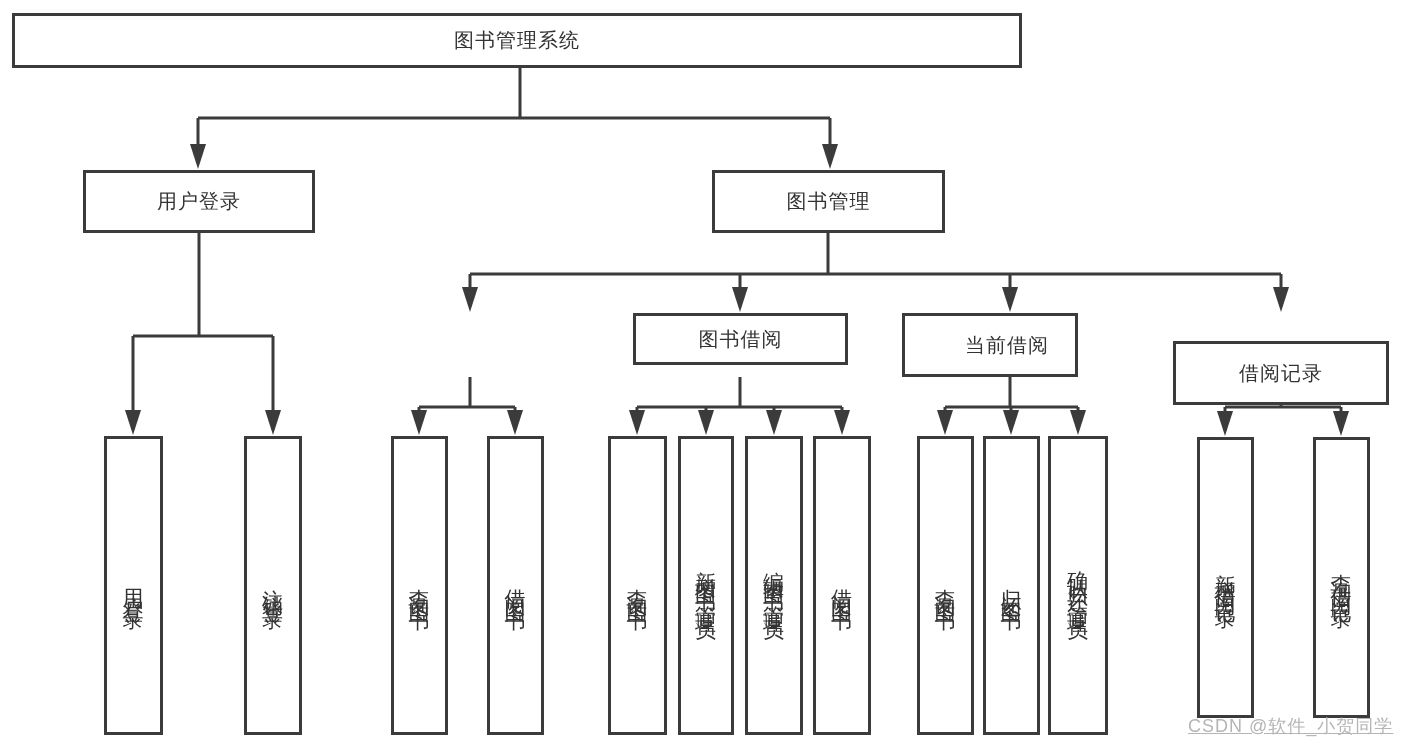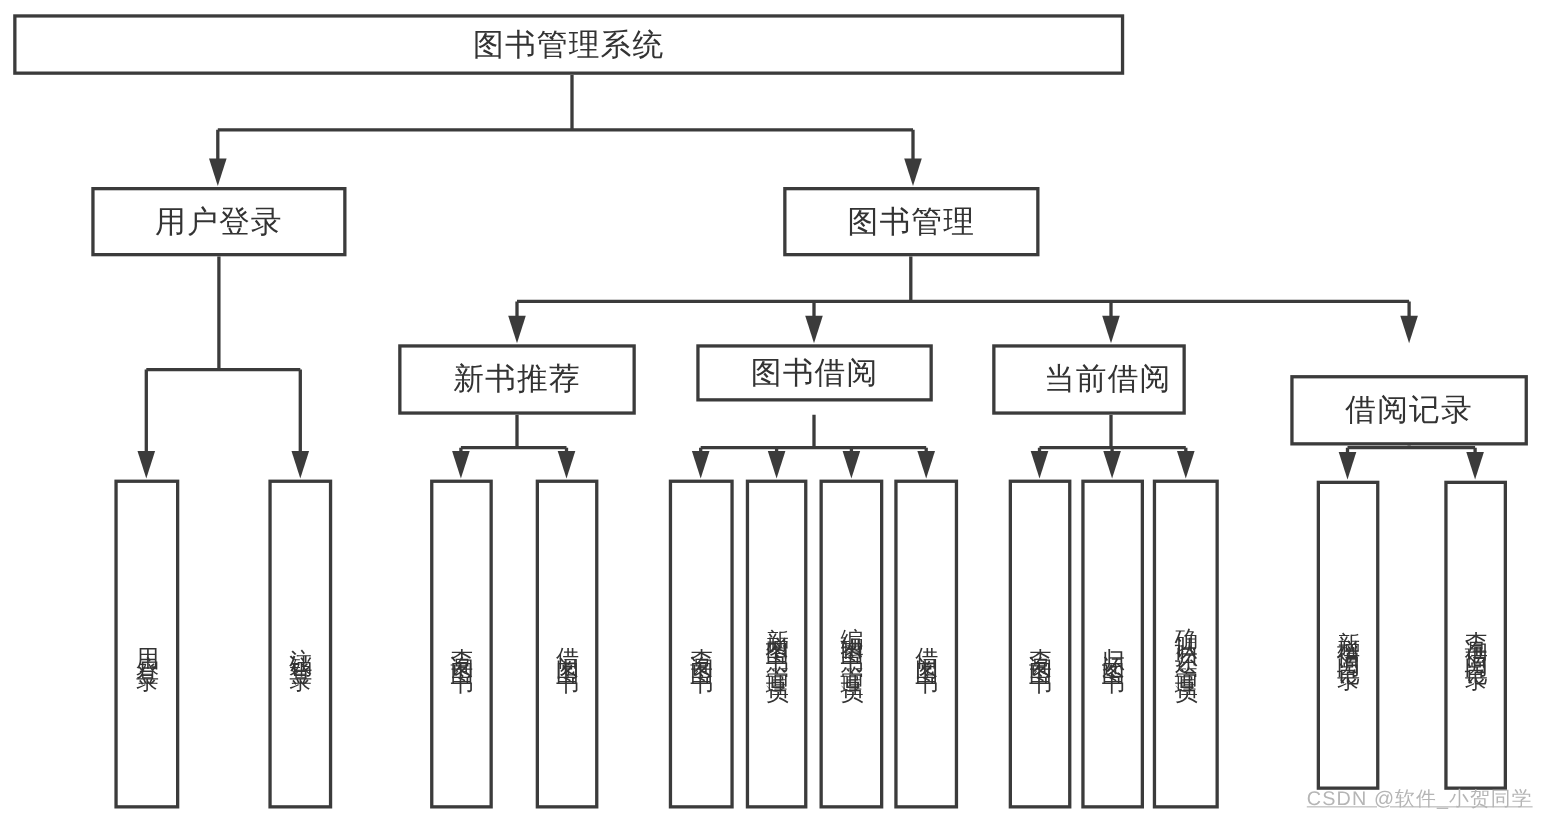--- a/index.html
+++ b/index.html
@@ -42,21 +42,21 @@
     box-sizing:border-box;
     background:var(--box-fill);
     border:3px solid var(--line);
     display:flex;
     align-items:center;
     justify-content:center;
     color:var(--text);
     z-index:2;
   }
   .node.h span{
-    font-size:28px;
+    font-size:20px;
     letter-spacing:1px;
     white-space:nowrap;
   }
   .node.v span{
     writing-mode:vertical-rl;
     text-orientation:mixed;
     font-size:21px;
     letter-spacing:7px;
     line-height:1.1;
     white-space:nowrap;
@@ -132,23 +132,20 @@
     <span>图书管理系统</span>
   </div>
 
   <div class="node h" style="left:83px;top:170px;width:232px;height:63px;">
     <span>用户登录</span>
   </div>
   <div class="node h" style="left:712px;top:170px;width:233px;height:63px;">
     <span>图书管理</span>
   </div>
 
-  <div class="node h" style="left:362px;top:313px;width:216px;height:64px;">
-    <span>新书推荐</span>
-  </div>
   <div class="node h" style="left:633px;top:313px;width:215px;height:52px;">
     <span>图书借阅</span>
   </div>
   <div class="node h" style="left:902px;top:313px;width:176px;height:64px;padding-left:34px;">
     <span>当前借阅</span>
   </div>
   <div class="node h" style="left:1173px;top:313px;width:216px;height:64px;margin-top:28px;">
     <span>借阅记录</span>
   </div>
 

